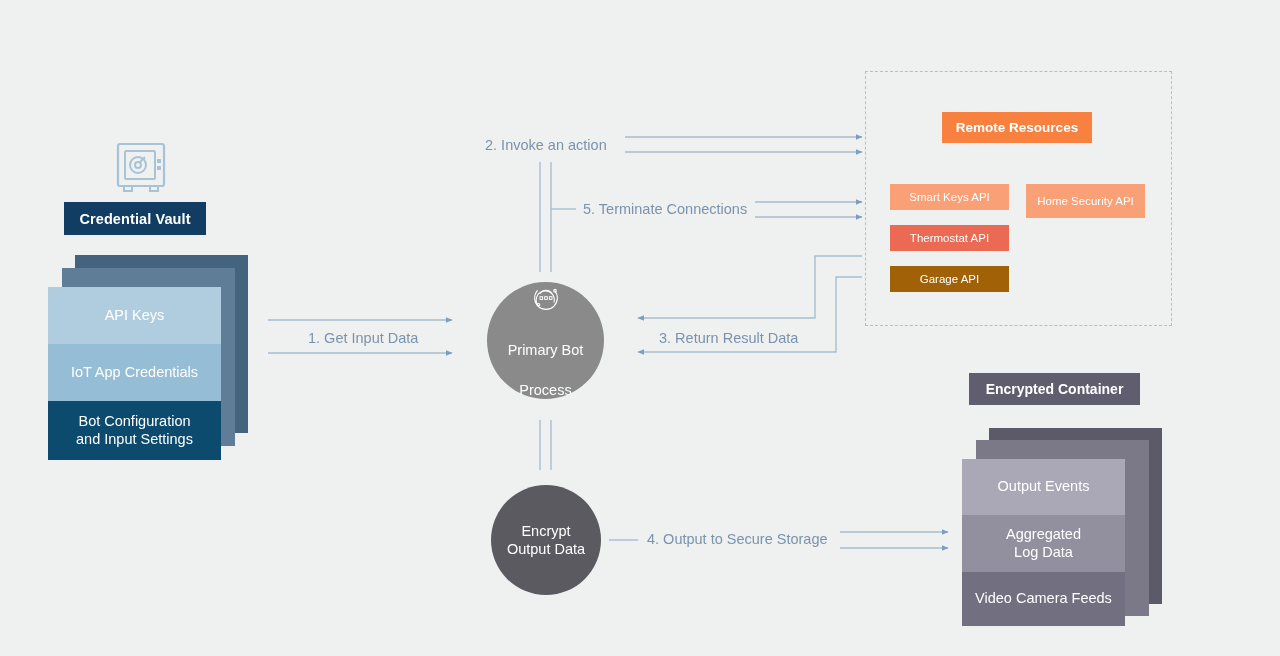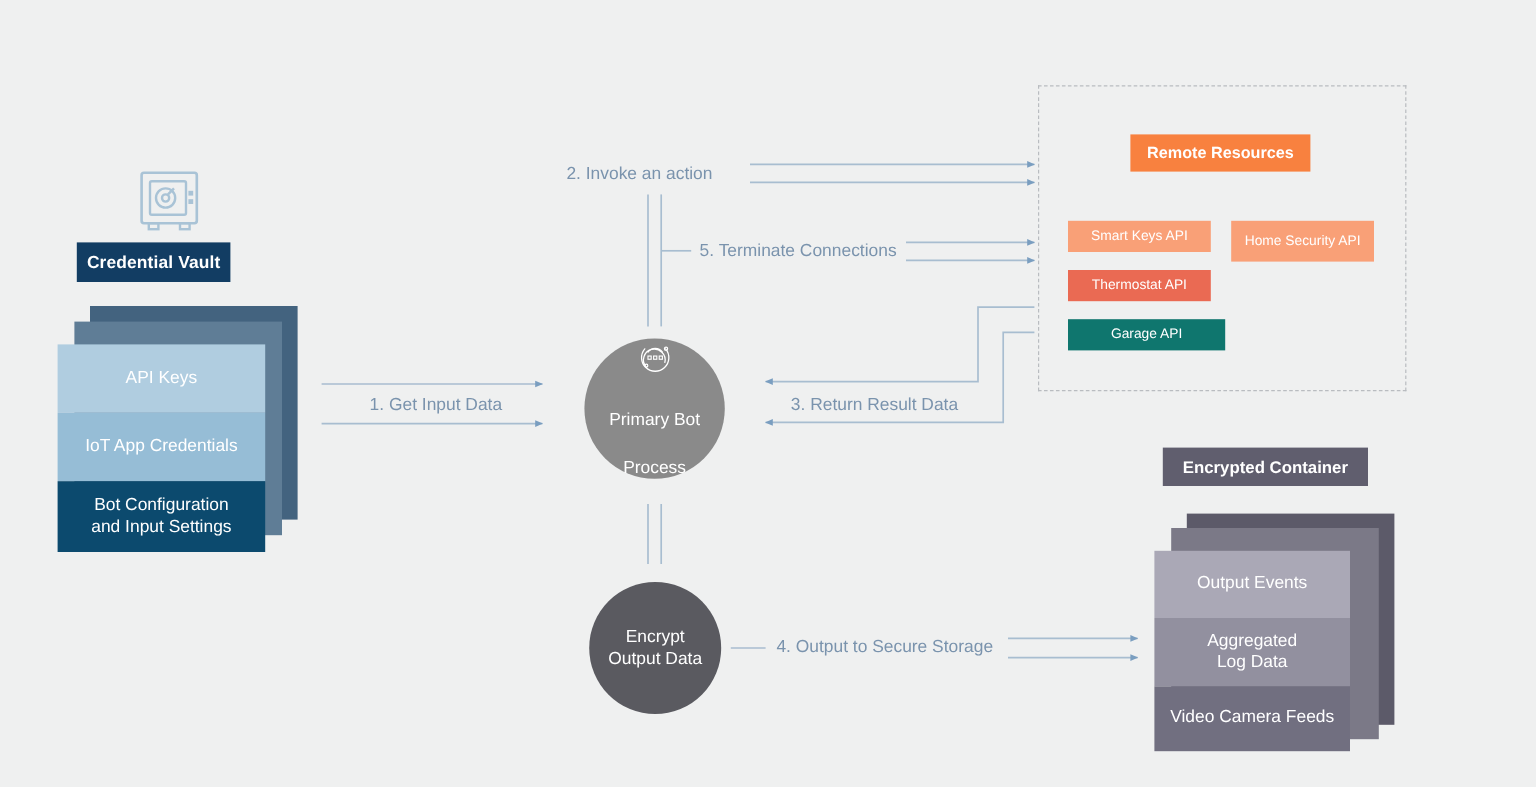--- a/index.html
+++ b/index.html
@@ -21,21 +21,21 @@
   .chip {
     display: flex;
     align-items: center;
     justify-content: center;
     color: #ffffff;
     text-align: center;
     box-sizing: border-box;
   }
 
   #vault-label {
-    left: 64px; top: 202px; width: 128px; height: 33px;
+    left: 64px; top: 202px; width: 142px; height: 33px;
     background: #123d63;
     font-size: 14.5px;
     font-weight: bold;
     letter-spacing: .1px;
   }
 
   #enc-container-label {
     left: 969px; top: 373px; width: 171px; height: 32px;
     background: #605e6e;
     font-size: 14px;
@@ -99,21 +99,21 @@
     background: #f8813f;
     font-size: 13.5px; font-weight: bold;
   }
   .api-chip {
     font-size: 11.5px;
     box-sizing: border-box;
   }
   #api-smartlock     { left: 890px; top: 184px; width: 119px; height: 26px; background: #f9a077; }
   #api-homesecurity  { left: 1026px; top: 184px; width: 119px; height: 34px; background: #f9a077; }
   #api-thermostat    { left: 890px; top: 225px; width: 119px; height: 26px; background: #ea6a53; }
-  #api-garage        { left: 890px; top: 266px; width: 131px; height: 26px; background: #0f766e; }
+  #api-garage        { left: 890px; top: 266px; width: 119px; height: 26px; background: #a16207; }
 
   
   #output-stack { left: 962px; top: 428px; width: 200px; height: 198px; }
   .ostack-back1 { left: 27px; top: 0px; width: 173px; height: 176px; background: #5c5a69; }
   .ostack-back2 { left: 14px; top: 12px; width: 173px; height: 176px; background: #7b7987; }
   .ostack-front { left: 0px; top: 31px; width: 163px; height: 167px; }
   .orow-events { height: 56px; background: #aaa8b6; font-size: 14.5px; }
   .orow-agg    { height: 57px; background: #92909f; font-size: 14.5px; }
   .orow-video  { height: 54px; background: #716f80; font-size: 14.5px; }
 
@@ -237,21 +237,21 @@
     <line x1="540" y1="420" x2="540" y2="470" stroke="#a8bdd0" stroke-width="1.4"></line>
     <line x1="551" y1="420" x2="551" y2="470" stroke="#a8bdd0" stroke-width="1.4"></line>
 
     <line x1="609" y1="540" x2="638" y2="540" stroke="#a8bdd0" stroke-width="1.4"></line>
     <line x1="840" y1="532" x2="948" y2="532" stroke="#a8bdd0" stroke-width="1.4" marker-end="url(#ah)"></line>
     <line x1="840" y1="548" x2="948" y2="548" stroke="#a8bdd0" stroke-width="1.4" marker-end="url(#ah)"></line>
   </svg>
 
   <div class="abs conn-label" style="left:308px; top:330px;">1. Get Input Data</div>
 
-  <div class="abs conn-label" style="left:472px; top:137px;">2. Invoke an action</div>
+  <div class="abs conn-label" style="left:485px; top:137px;">2. Invoke an action</div>
 
   <div class="abs conn-label" style="left:659px; top:330px;">3. Return Result Data</div>
 
   <div class="abs conn-label" style="left:647px; top:531px;">4. Output to Secure Storage</div>
 
   <div class="abs conn-label" style="left:583px; top:201px;">5. Terminate Connections</div>
 
 </div>
 
 </body></html>

